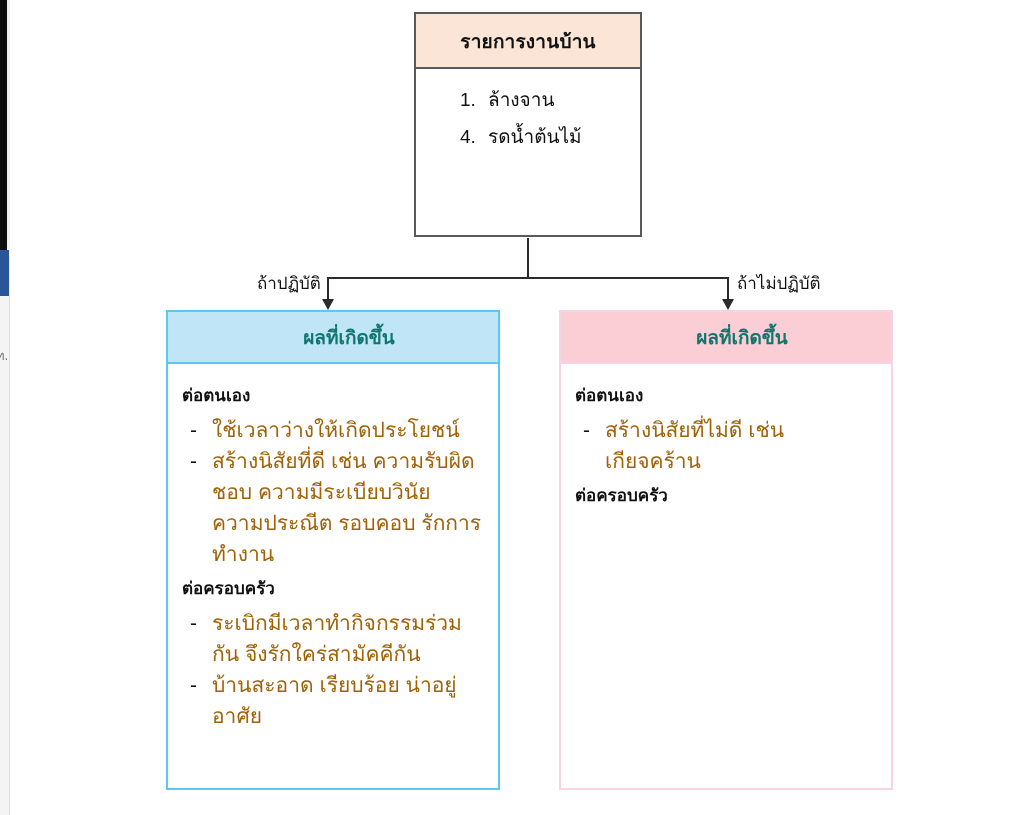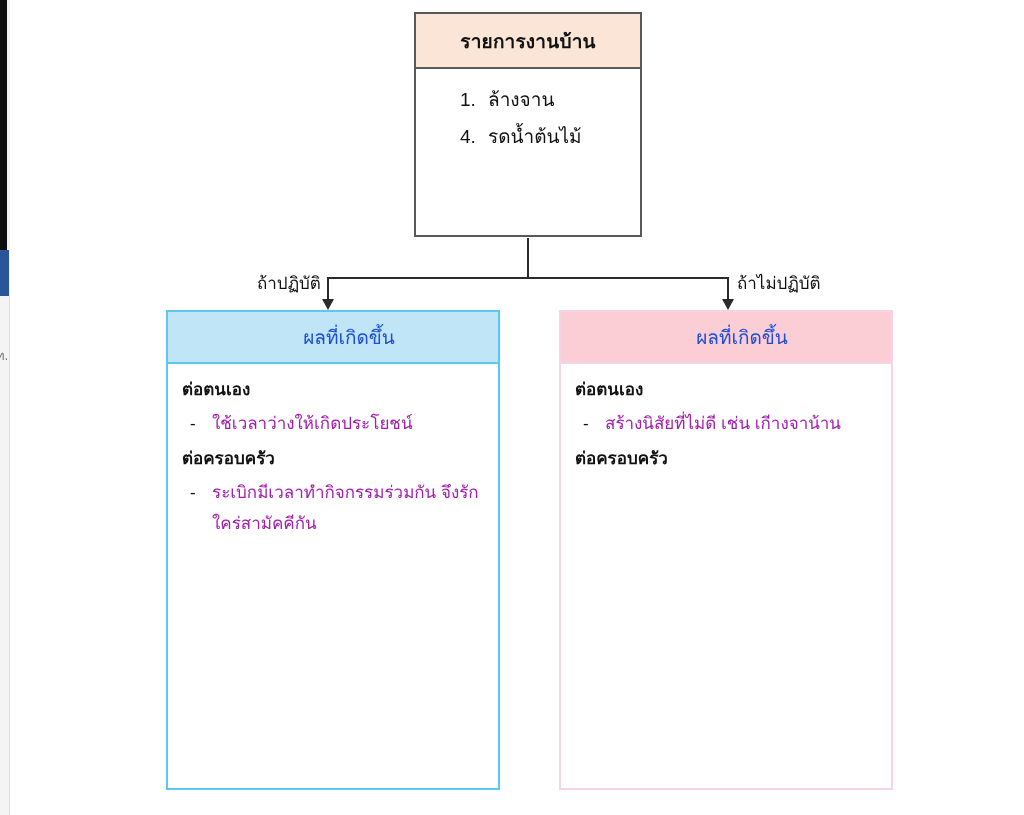--- a/index.html
+++ b/index.html
@@ -179,43 +179,43 @@
   #outcome-positive .outcome-header {
     background: #bfe5f7;
     border-bottom: 2px solid #5bc8f2;
   }
   #outcome-negative .outcome-header {
     background: #fbcdd4;
     border-bottom: 2px solid #f7d4e4;
   }
   .outcome-header .title {
     font-size: 19px;
-    font-weight: normal;
-    color: #1d4ed8;
+    font-weight: bold;
+    color: #0f766e;
     margin-left: 32px;
   }
   .outcome-body {
-    padding: 12px 12px 0 14px;
+    padding: 18px 12px 0 14px;
     box-sizing: border-box;
   }
   .group-heading {
     font-size: 17px;
     font-weight: bold;
     color: #111111;
     margin: 0 0 4px 0;
     line-height: 28px;
   }
   ul.bullets {
     list-style: none;
     margin: 0 0 6px 0;
     padding: 0;
   }
   ul.bullets li {
-    font-size: 17px;
-    color: #a21caf;
+    font-size: 21px;
+    color: #a16207;
     line-height: 31px;
     padding-left: 30px;
     position: relative;
     margin-bottom: 0;
   }
   ul.bullets li::before {
     content: "-";
     position: absolute;
     left: 8px;
     top: 0;
@@ -262,34 +262,36 @@
   <div class="edge-label" id="label-if-not-do">ถ้าไม่ปฏิบัติ</div>
 
   <div class="outcome" id="outcome-positive">
     <div class="outcome-header">
       <span class="title">ผลที่เกิดขึ้น</span>
     </div>
     <div class="outcome-body">
       <div class="group-heading">ต่อตนเอง</div>
       <ul class="bullets">
         <li>ใช้เวลาว่างให้เกิดประโยชน์</li>
+        <li>สร้างนิสัยที่ดี เช่น ความรับผิดชอบ ความมีระเบียบวินัย ความประณีต รอบคอบ รักการทำงาน</li>
       </ul>
       <div class="group-heading">ต่อครอบครัว</div>
       <ul class="bullets">
         <li>ระเบิกมีเวลาทำกิจกรรมร่วมกัน จึงรักใคร่สามัคคีกัน</li>
+        <li>บ้านสะอาด เรียบร้อย น่าอยู่อาศัย</li>
       </ul>
     </div>
   </div>
 
   <div class="outcome" id="outcome-negative">
     <div class="outcome-header">
       <span class="title">ผลที่เกิดขึ้น</span>
     </div>
     <div class="outcome-body">
       <div class="group-heading">ต่อตนเอง</div>
       <ul class="bullets">
-        <li>สร้างนิสัยที่ไม่ดี เช่น เกีางจาน้าน</li>
+        <li>สร้างนิสัยที่ไม่ดี เช่น เกียจคร้าน</li>
       </ul>
       <div class="group-heading">ต่อครอบครัว</div>
     </div>
   </div>
 
 </div>
 
 </body></html>

